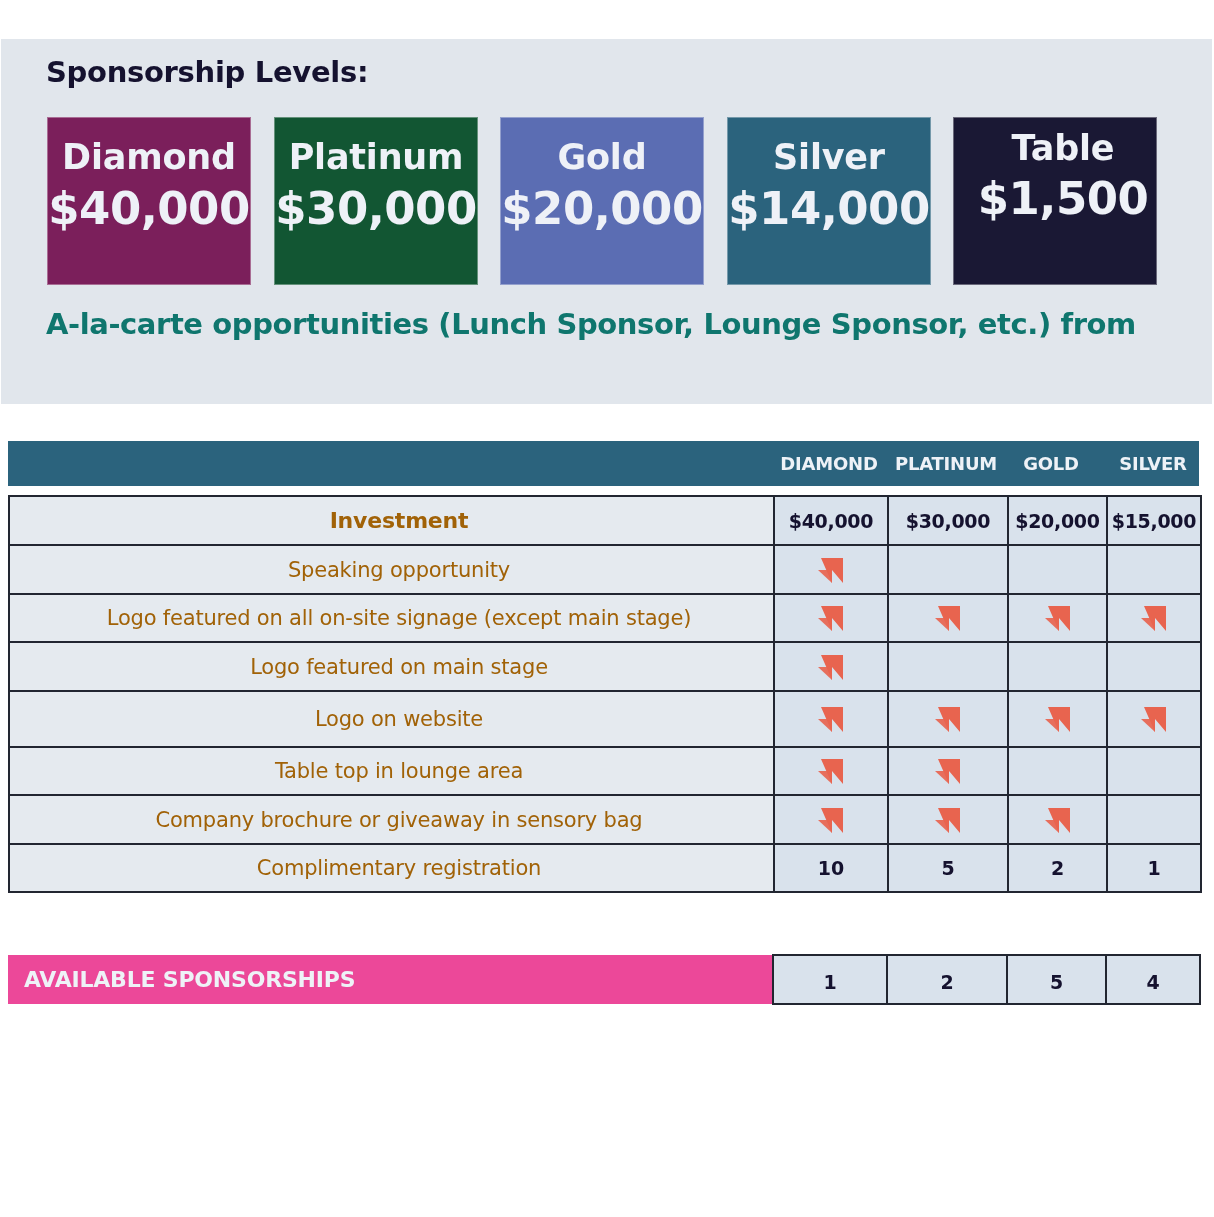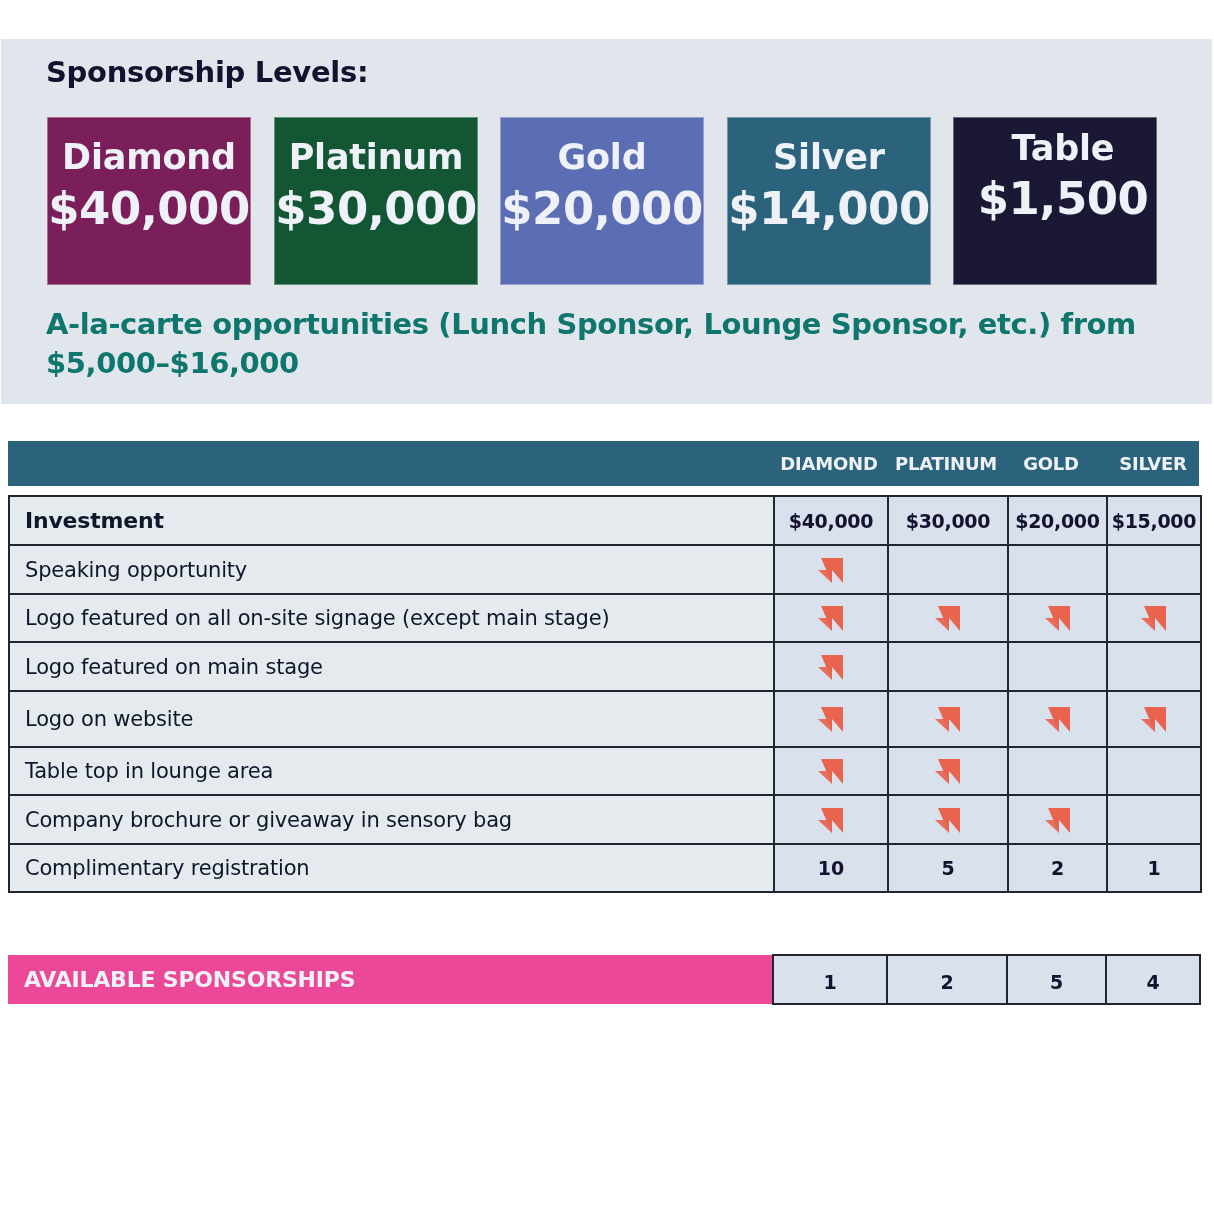--- a/index.html
+++ b/index.html
@@ -37,21 +37,21 @@
   }
 
   .bt {
     position:absolute; left:8px; top:495px; width:1192px; border-collapse:collapse;
     table-layout:fixed;
   }
   .bt td {
     border:2px solid #222631; padding:0; box-sizing:border-box;
   }
   .bt td.label {
-    background:#e5eaef; font-size:21px; color:#0f172a; padding-left:15px; text-align:left;
+    background:#e5eaef; font-size:21px; color:#a16207; padding-left:15px; text-align:center;
     vertical-align:middle; letter-spacing:-0.2px;
   }
   .bt td.label.bold { font-weight:bold; font-size:22px; }
   .bt td.val {
     background:#d9e2ec; text-align:center; vertical-align:middle; font-weight:bold; font-size:19px;
     color:#15122f;
   }
   .bt td.val.price { font-size:19px; letter-spacing:-0.3px; }
   .check {
     display:inline-block; width:30px; height:28px; vertical-align:middle;
@@ -94,21 +94,20 @@
   </div>
   <div class="level-card table-card" style="left:952px;background:#1a1834;padding-left:16px;">
     <div class="name">
       <div>Table</div>
     </div>
     <div class="price">$1,500</div>
   </div>
 
   <div class="alacarte">
     <div>A-la-carte opportunities (Lunch Sponsor, Lounge Sponsor, etc.) from</div>
-    <div>$5,000–$16,000</div>
   </div>
 </div>
 
 <div class="col-header-bar">
   <div class="col-header" style="left:764px;width:114px;">DIAMOND</div>
   <div class="col-header" style="left:878px;width:120px;">PLATINUM</div>
   <div class="col-header" style="left:998px;width:90px;">GOLD</div>
   <div class="col-header" style="left:1097px;width:96px;">SILVER</div>
 </div>
 

